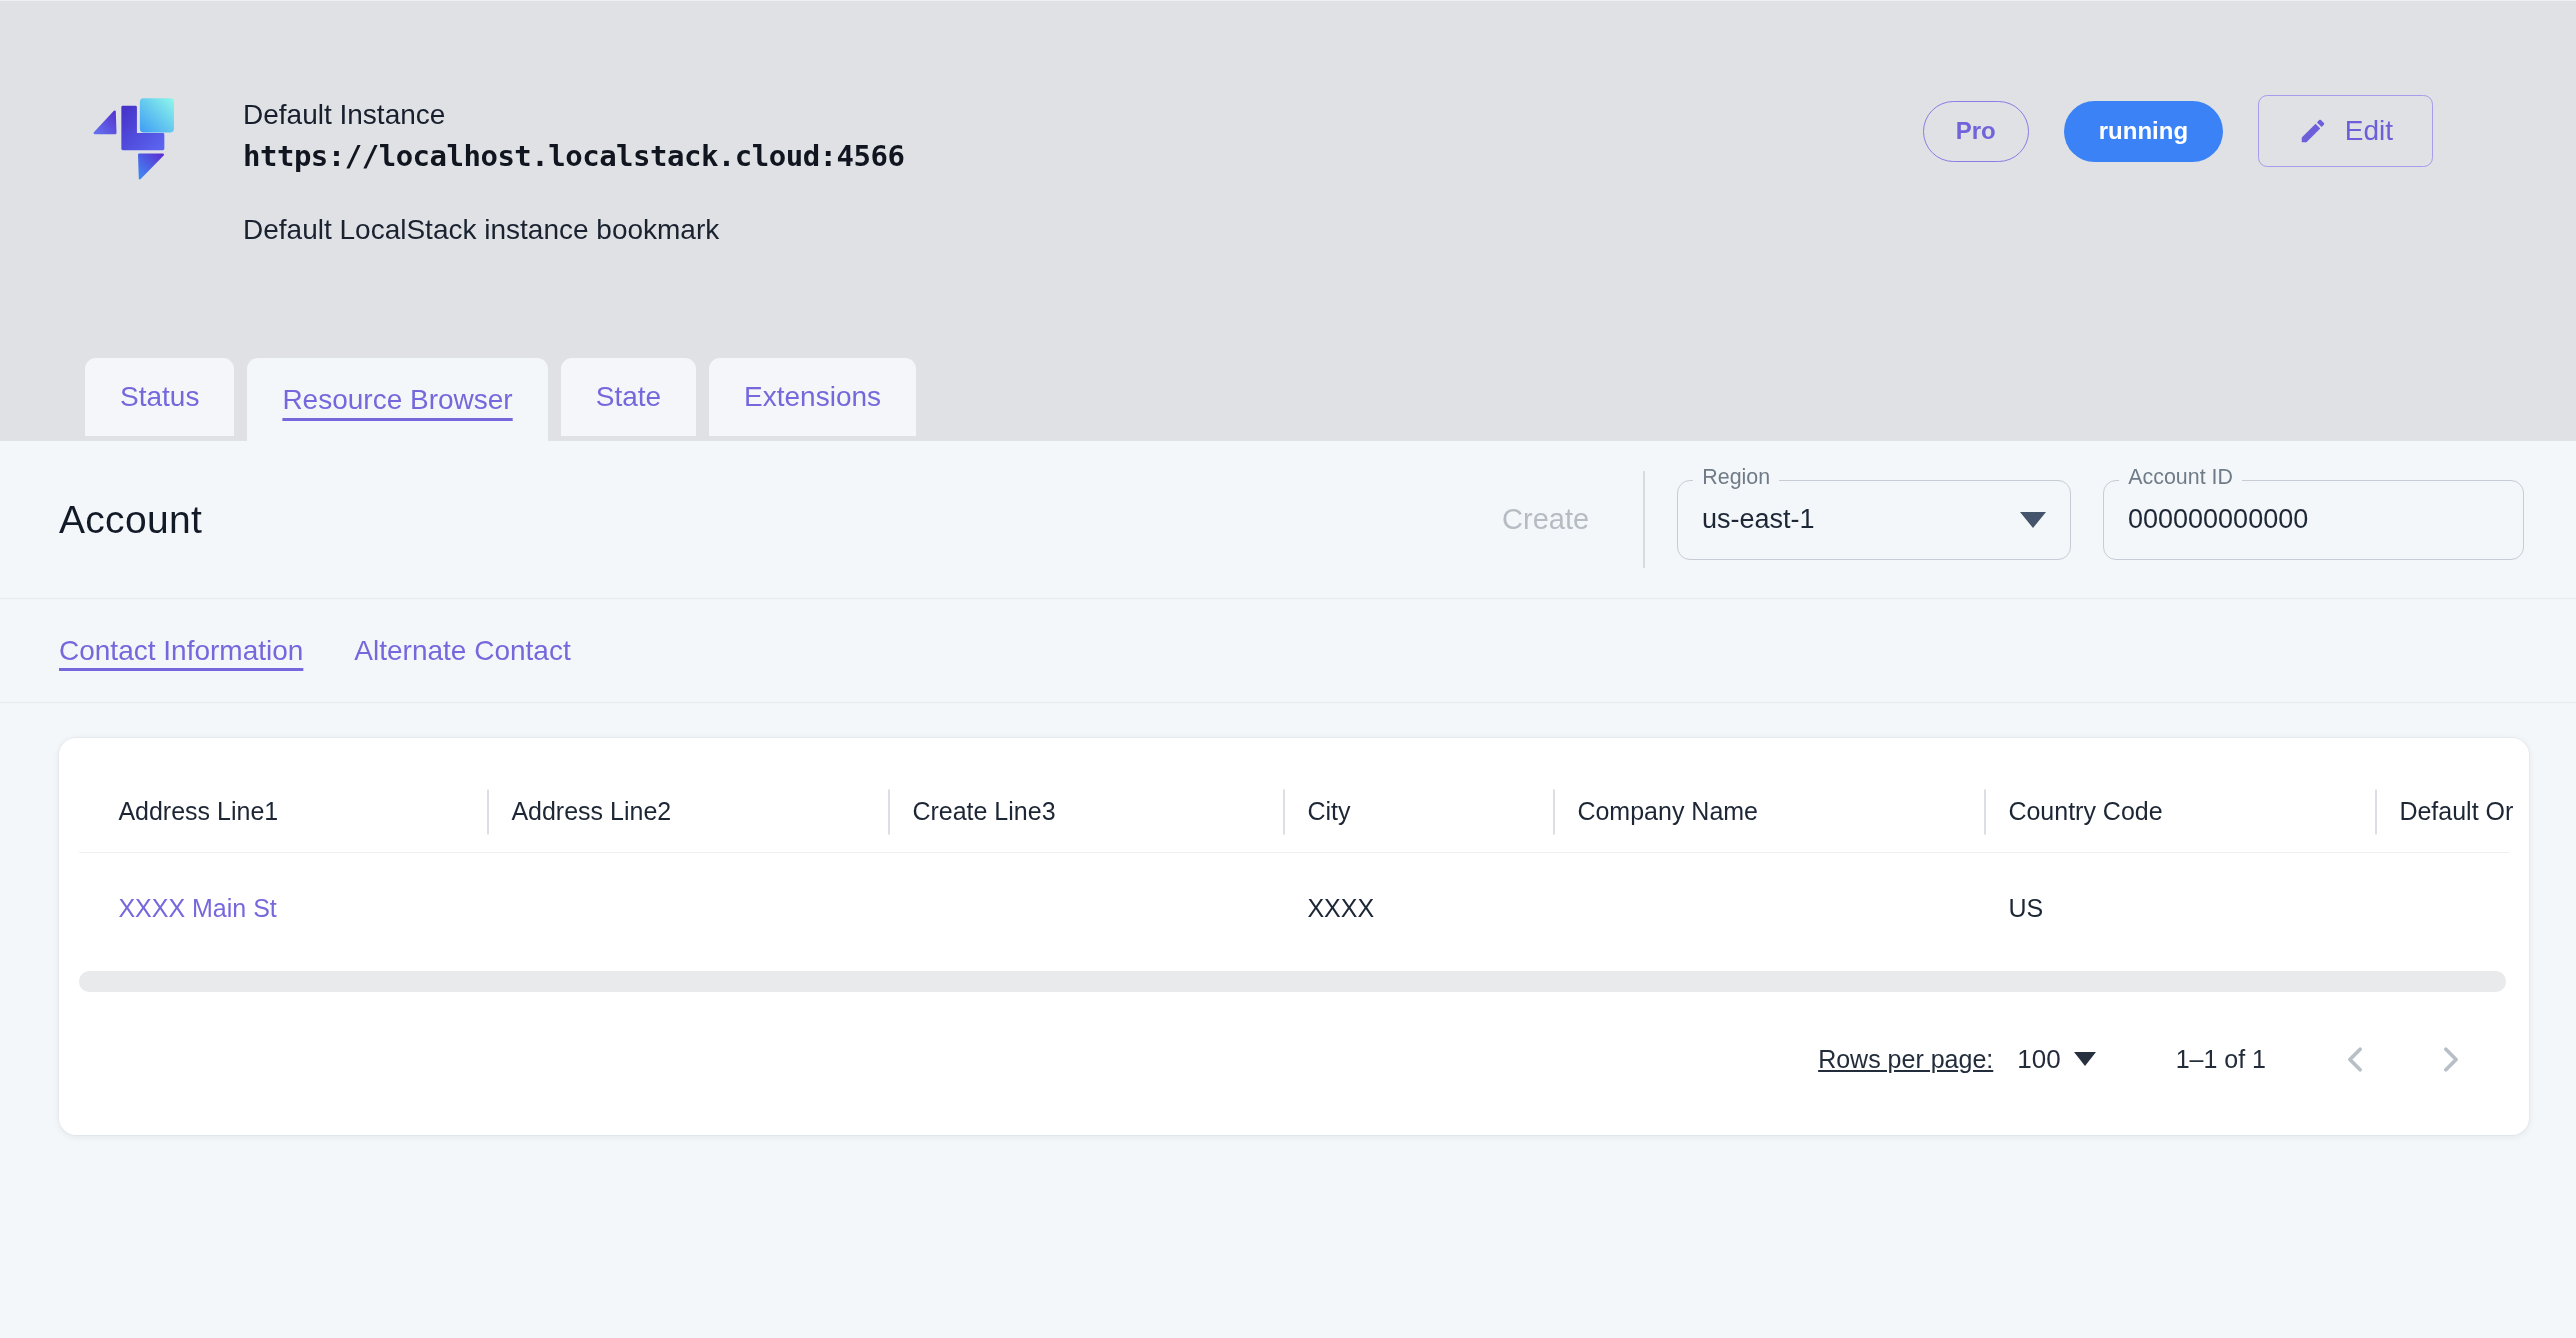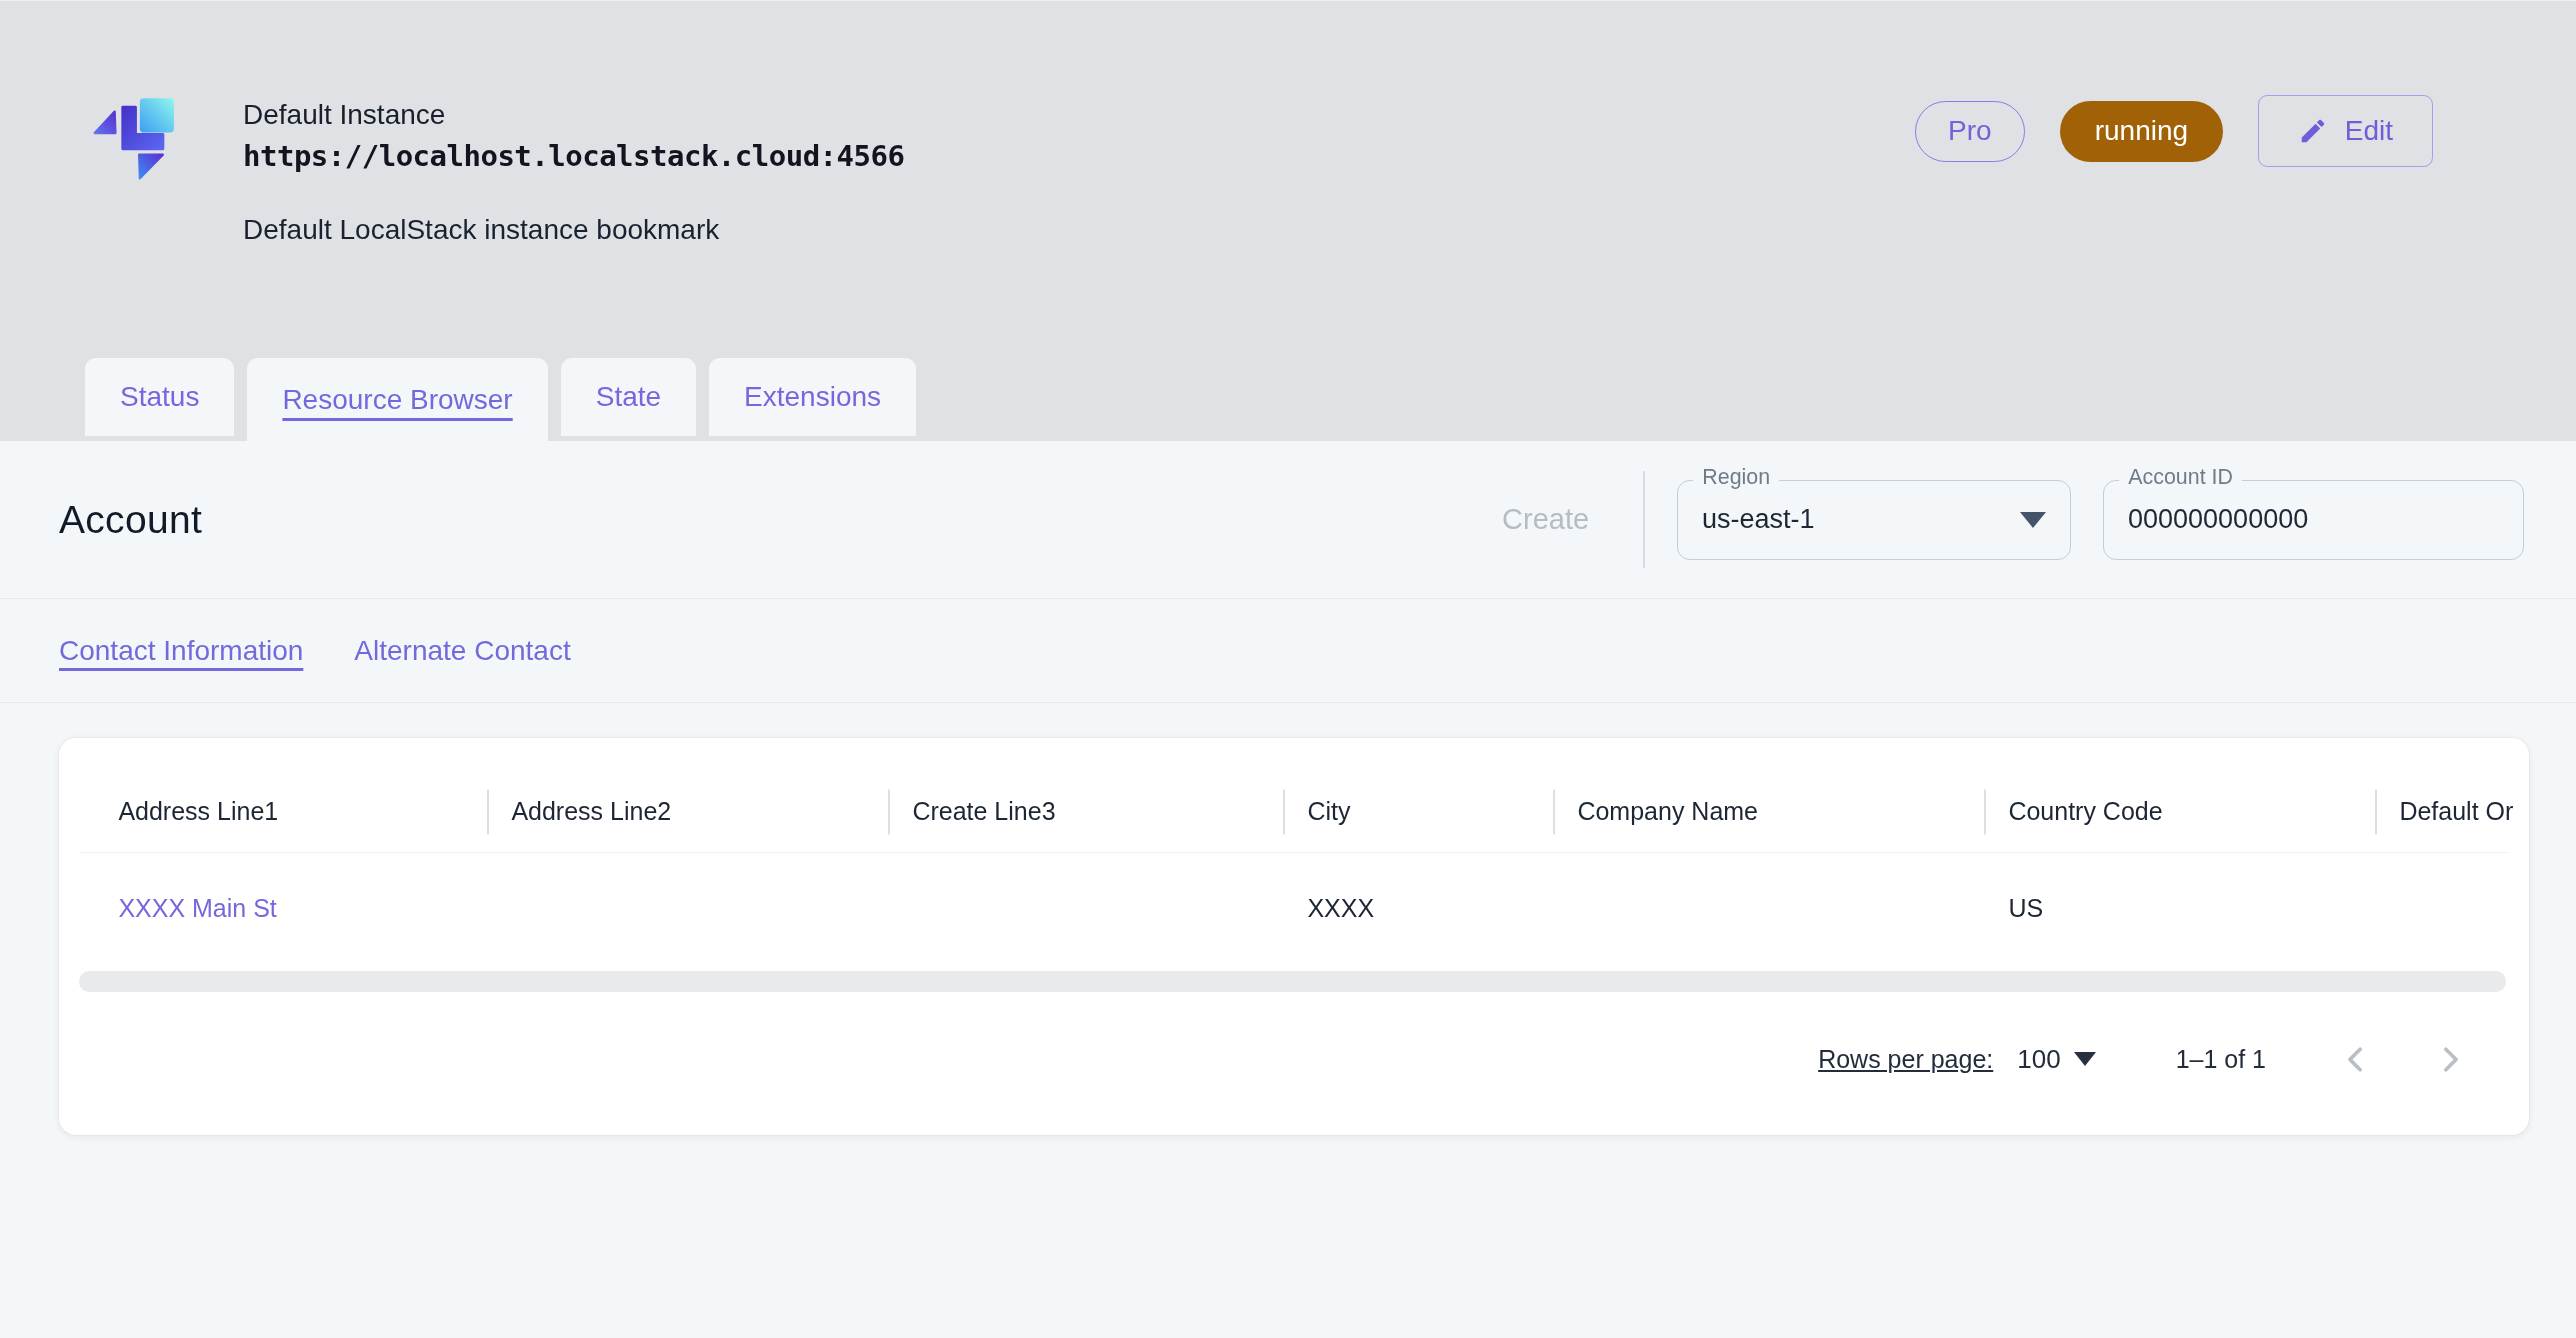--- a/index.html
+++ b/index.html
@@ -27,24 +27,24 @@
     margin-top:7.4px; letter-spacing:-0.5px;
   }
   .instance-subtitle { font-size:28px; color:#1a2230; margin-top:41px; }
 
   .header-actions {
     position:absolute; top:93px; right:143px;
     display:flex; align-items:center; gap:35px; height:74px;
   }
   .chip {
     display:inline-flex; align-items:center; justify-content:center;
-    height:61px; border-radius:928px; font-size:28px; padding:0 32px;
+    height:61px; border-radius:928px; font-size:24px; padding:0 32px;font-weight:bold;
   }
   .chip-outline { border:1.9px solid #8a7ce4; color:#7163da; background:transparent; }
-  .chip-green { background:#a16207; color:#ffffff; padding:0 35px; }
+  .chip-green { background:#3b82f6; color:#ffffff; padding:0 35px; }
   .edit-btn {
     display:inline-flex; align-items:center; gap:16.7px;
     height:72px; padding:0 39px;
     background:transparent; border:1.9px solid #a79bec; border-radius:9.3px;
     color:#6d5ed9; font-size:28px; font-family:inherit; cursor:pointer;
   }
 
   
   .tab-bar {
     position:absolute; left:85px; bottom:0;

